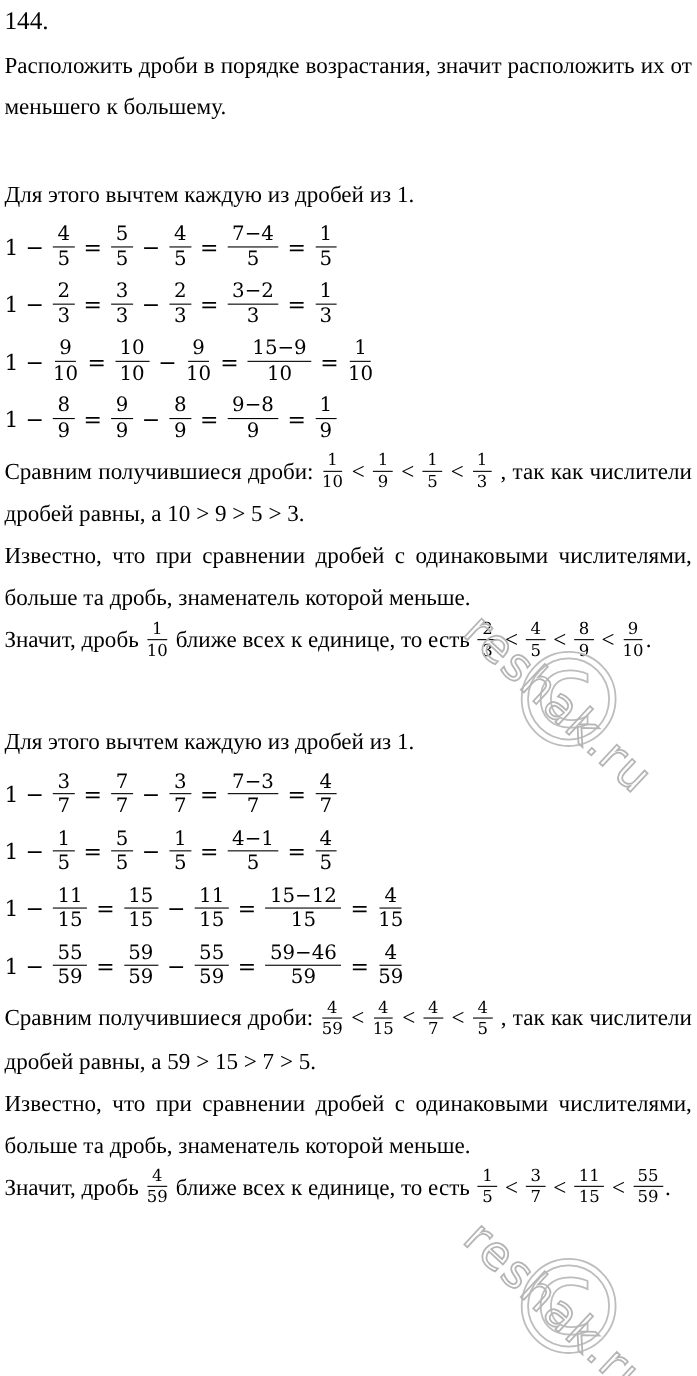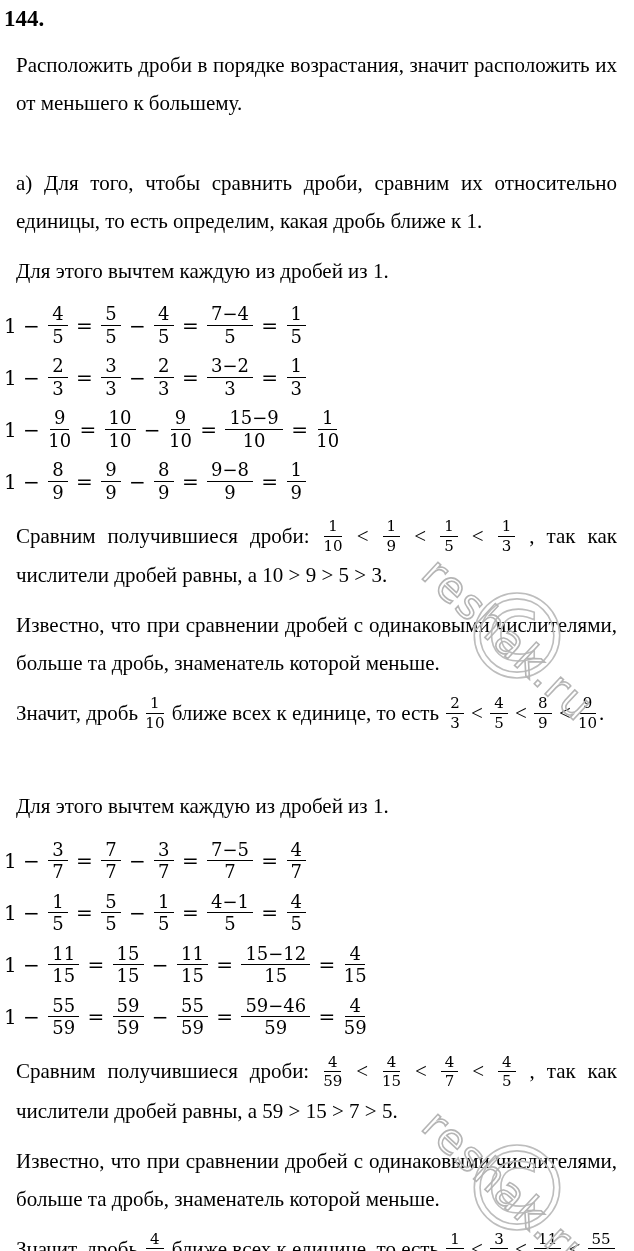--- a/index.html
+++ b/index.html
@@ -11,29 +11,29 @@
     font-family: "Liberation Serif", "DejaVu Serif", serif;
     overflow: hidden;
     position: relative;
   }
   .page {
     position: relative;
     padding: 4px 5px 0 4px;
     z-index: 1;
   }
   .problem-number {
-    font-weight: bold;
+    font-weight: normal;
     font-size: 23px;
     line-height: 30px;
     margin: 0 0 6px 0;
   }
   .para {
     font-size: 21px;
     line-height: 38px;
-    margin: 12px;
+    margin: 0;
   }
   .justify { text-align: justify; }
   .intro { margin-bottom: 42px; }
   .section-b { margin-top: 54px; }
 
   
   .eq-row {
     display: flex;
     align-items: center;
     font-family: "DejaVu Serif", serif;
@@ -100,21 +100,20 @@
 </head>
 <body>
 
 <div class="page">
 
   <p class="problem-number">144.</p>
 
   <p class="para justify intro">Расположить дроби в порядке возрастания, значит расположить их от меньшего к большему.</p>
 
   <section class="section section-a">
-    <p class="para justify"><span>а)</span> <span>Для того, чтобы сравнить дроби, сравним их относительно единицы, то есть определим, какая дробь ближе к 1.</span></p>
     <p class="para">Для этого вычтем каждую из дробей из 1.</p>
 
     <div class="eq-row">
         <span>1 − </span>
         <span class="frac"><span class="num">4</span><span class="den">5</span></span>
         <span> = </span>
         <span class="frac"><span class="num">5</span><span class="den">5</span></span>
         <span> − </span>
         <span class="frac"><span class="num">4</span><span class="den">5</span></span>
         <span> = </span>
@@ -195,21 +194,21 @@
     <p class="para">Для этого вычтем каждую из дробей из 1.</p>
 
     <div class="eq-row">
         <span>1 − </span>
         <span class="frac"><span class="num">3</span><span class="den">7</span></span>
         <span> = </span>
         <span class="frac"><span class="num">7</span><span class="den">7</span></span>
         <span> − </span>
         <span class="frac"><span class="num">3</span><span class="den">7</span></span>
         <span> = </span>
-        <span class="frac"><span class="num">7−5</span><span class="den">7</span></span>
+        <span class="frac"><span class="num">7−3</span><span class="den">7</span></span>
         <span> = </span>
         <span class="frac"><span class="num">4</span><span class="den">7</span></span>
       </div>
     <div class="eq-row">
         <span>1 − </span>
         <span class="frac"><span class="num">1</span><span class="den">5</span></span>
         <span> = </span>
         <span class="frac"><span class="num">5</span><span class="den">5</span></span>
         <span> − </span>
         <span class="frac"><span class="num">1</span><span class="den">5</span></span>

